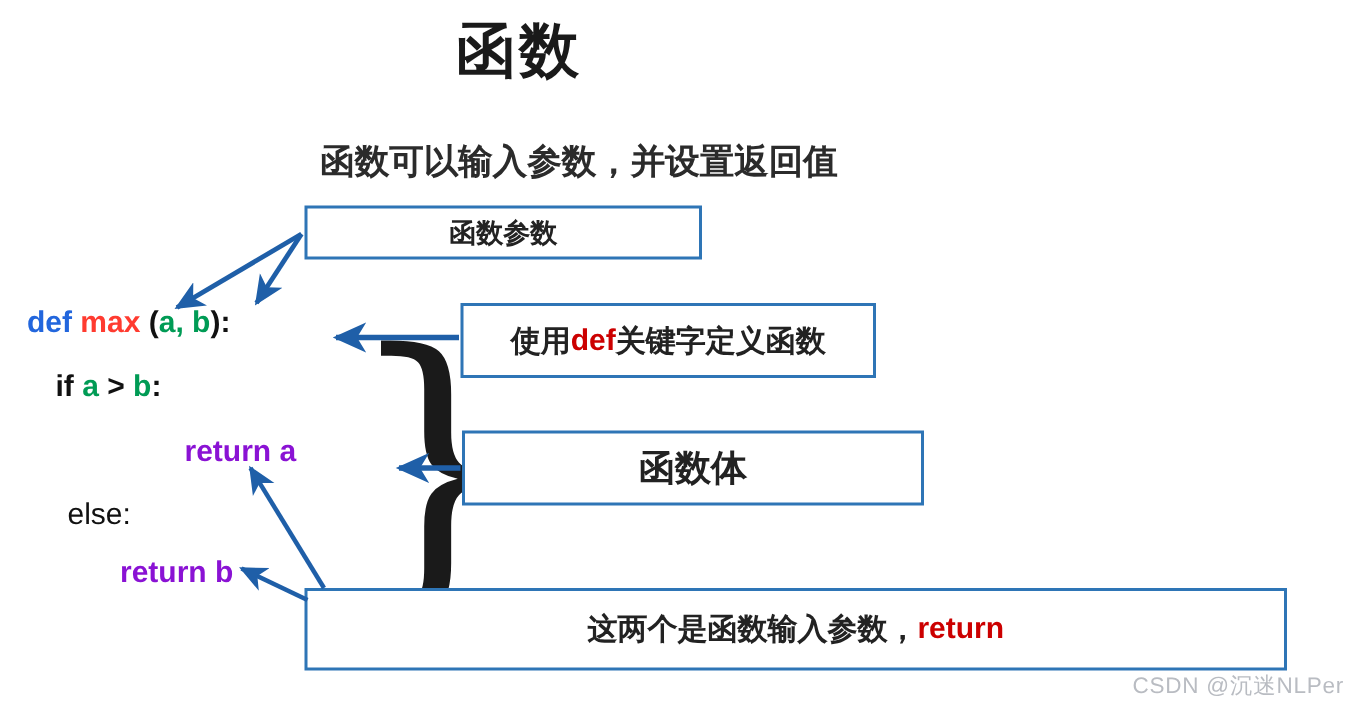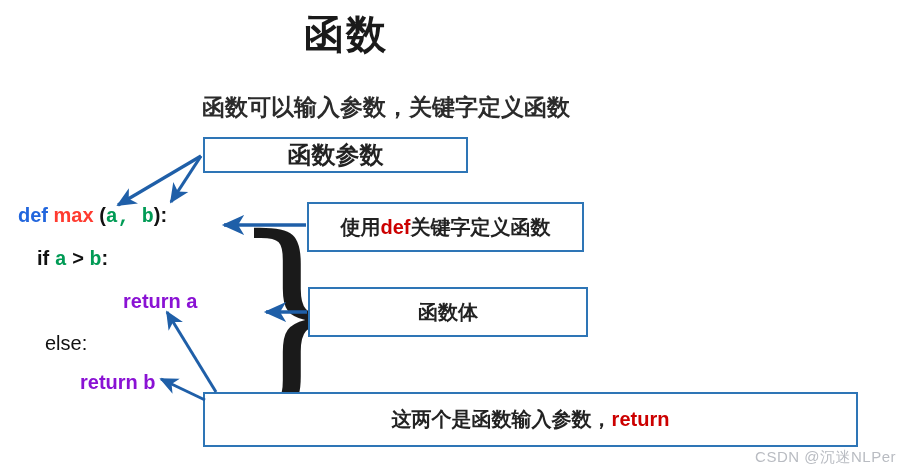--- a/index.html
+++ b/index.html
@@ -55,48 +55,48 @@
   }
   .code-line { position: absolute; white-space: pre; }
   .cl-def     { left: 0px;  top: 0px;  }
   .cl-if      { left: 19px; top: 43px; }
   .cl-ret-a   { left: 57px; top: 86px; margin-left: 48px; }
   .cl-else    { left: 27px; top: 128px; font-weight: 400; font-size: 20px; }
   .cl-ret-b   { left: 62px; top: 167px; }
 
   .tok-def    { color: #2266DD; }
   .tok-fn     { color: #FF3B30; }
-  .tok-var    { color: #009B55; font-family: Liberation Mono, monospace; }
+  .tok-var    { color: #009B55; }
   .tok-ret    { color: #8A12D4; }
   .tok-plain  { color: #111111; }
 
   
   .callout {
     position: absolute;
     box-sizing: border-box;
     border: 2px solid #2E75B6;
     background: #ffffff;
     display: flex;
     align-items: center;
     justify-content: center;
     color: #222222;
     font-weight: 600;
     text-align: center;
   }
   #box-params {
     left: 203px; top: 137px; width: 265px; height: 36px;
-    font-size: 24px;
+    font-size: 18px;
   }
   #box-def {
     left: 307px; top: 202px; width: 277px; height: 50px;
     font-size: 20px;
   }
   #box-body {
-    left: 308px; top: 287px; width: 280px; height: 50px;
-    font-size: 20px;
+    left: 308px; top: 287px; width: 308px; height: 50px;
+    font-size: 24px;
   }
   #box-return {
     left: 203px; top: 392px; width: 655px; height: 55px;
     font-size: 20px;
   }
   .kw-red { color: #CC0000; font-weight: 700; }
 
   
   #brace {
     position: absolute;
@@ -131,21 +131,21 @@
     white-space: nowrap;
   }
 </style>
 </head>
 <body>
 
 <div id="stage">
 
   <div id="page-title">函数</div>
 
-  <div id="page-subtitle">函数可以输入参数，关键字定义函数</div>
+  <div id="page-subtitle">函数可以输入参数，并设置返回值</div>
 
   <div id="code-block">
 
     <div class="code-line cl-def"><span class="tok-def">def</span><span class="tok-plain"> </span><span class="tok-fn">max</span><span class="tok-plain"> (</span><span class="tok-var">a, b</span><span class="tok-plain">):</span></div>
 
     <div class="code-line cl-if"><span class="tok-plain">if </span><span class="tok-var">a</span><span class="tok-plain"> &gt; </span><span class="tok-var">b</span><span class="tok-plain">:</span></div>
 
     <div class="code-line cl-ret-a"><span class="tok-ret">return a</span></div>
 
     <div class="code-line cl-else"><span class="tok-plain">else:</span></div>

